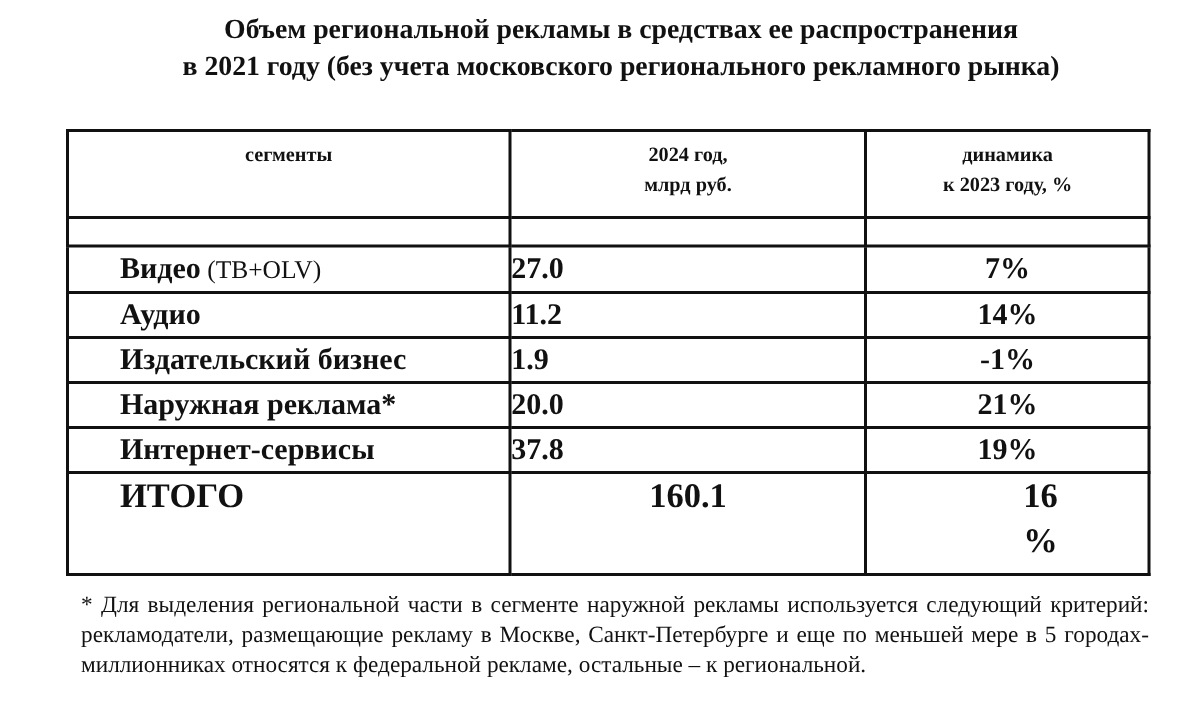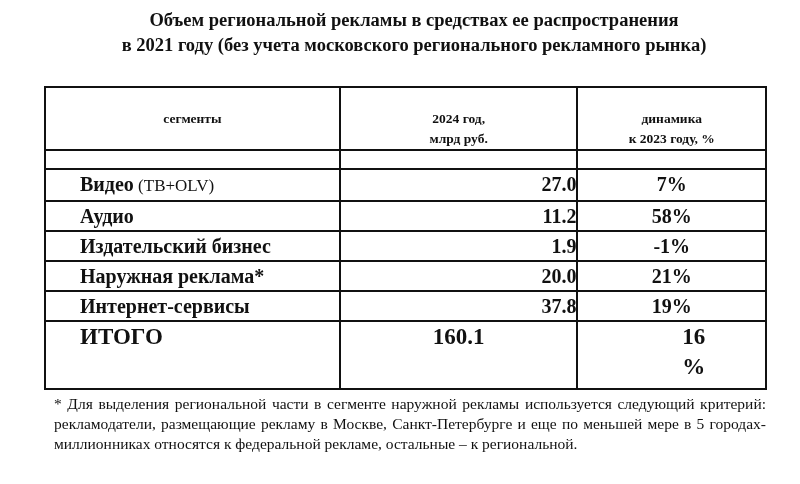--- a/index.html
+++ b/index.html
@@ -7,25 +7,25 @@
          font-family: "Liberation Serif", "DejaVu Serif", serif; color: #111; }
   .title { position: absolute; left: 14px; top: 8px; width: 800px; text-align: center;
            font-weight: bold; font-size: 18.5px; line-height: 25px; }
   table.data { position: absolute; left: 44px; top: 86px; width: 723px;
                border-collapse: collapse; table-layout: fixed; }
   table.data td { border: 2px solid #111; padding: 0; vertical-align: top; }
   .c1 { width: 294px; }
   .c2 { width: 237px; }
   .c3 { width: 188px; }
   .hdr td { height: 56px; font-weight: bold; font-size: 13.5px; text-align: center; line-height: 20px; }
-  .hdr td div { padding-top: 21px; }
+  .hdr td div { padding-top: 5px; }
   .blank td { height: 17px; }
   .row td { height: 28px; font-weight: bold; font-size: 20px; line-height: 28px; }
   .row td.label { padding-left: 34px; }
-  .row td.val { text-align: right; }
+  .row td.val { text-align: left; }
   .row td.val2 { text-align: center; }
   .normal { font-weight: normal; font-size: 17px; }
   .total td { height: 66px; font-weight: bold; font-size: 23px; line-height: 30px; }
   .total td.label { padding-left: 34px; }
   .total td.val { text-align: center; }
   .total td.val2 { text-align: center; padding-left: 44px; }
   .footnote { position: absolute; left: 54px; top: 394px; width: 712px;
               font-size: 15.5px; line-height: 20px; text-align: justify; }
 </style>
 </head>
@@ -60,21 +60,21 @@
         <td></td>
   </tr>
   <tr class="row">
     <td class="label"><span>Видео</span><span class="normal"> (ТВ+OLV)</span></td>
     <td class="val">27.0</td>
     <td class="val2">7%</td>
   </tr>
   <tr class="row">
     <td class="label">Аудио</td>
     <td class="val">11.2</td>
-    <td class="val2">58%</td>
+    <td class="val2">14%</td>
   </tr>
   <tr class="row">
     <td class="label">Издательский бизнес</td>
     <td class="val">1.9</td>
     <td class="val2">-1%</td>
   </tr>
   <tr class="row">
     <td class="label">Наружная реклама*</td>
     <td class="val">20.0</td>
     <td class="val2">21%</td>

